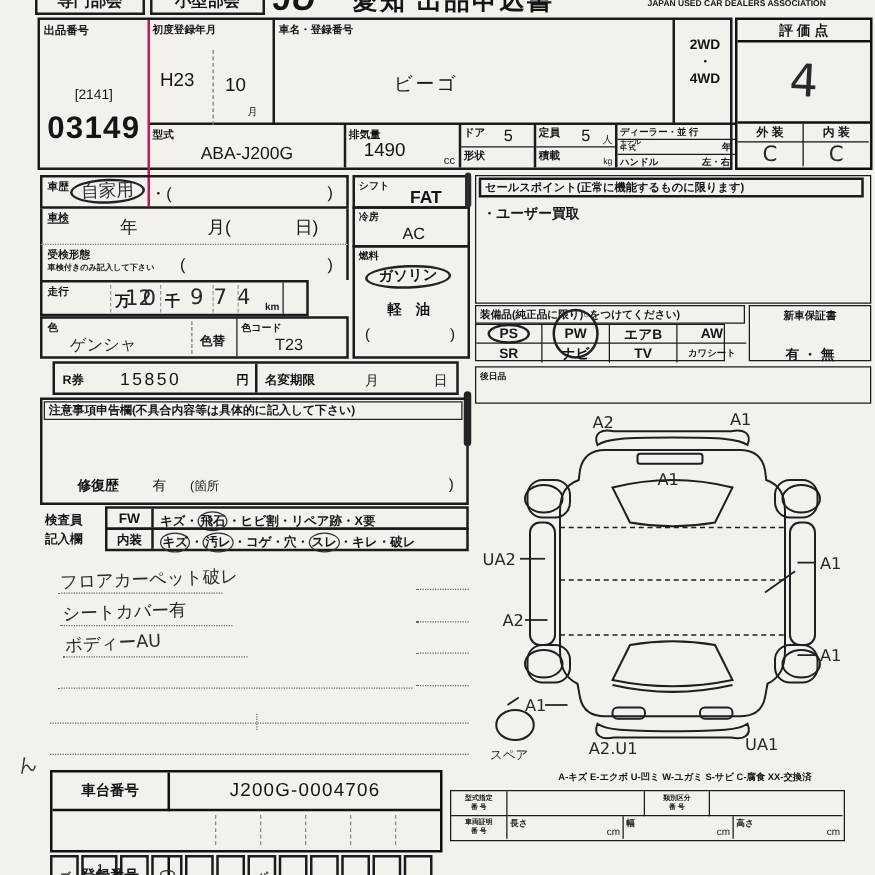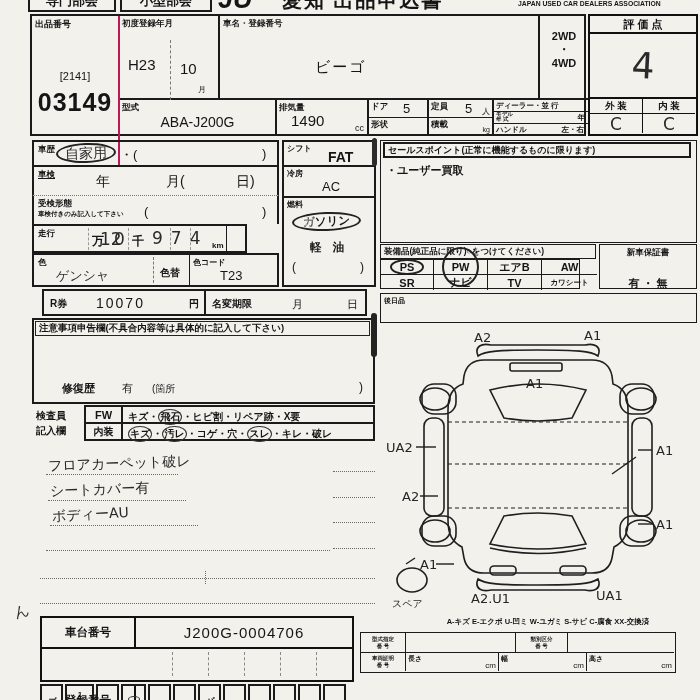--- a/index.html
+++ b/index.html
@@ -146,21 +146,21 @@
     <span class="a lbl" style="left:4px;top:2px;font-size:8.5px;">色</span>
     <span class="a hw" style="left:22px;top:12px;font-size:13px;transform:rotate(-1deg);">ゲンシャ</span>
     <span class="a" style="left:119px;top:2px;height:26px;border-left:1px dashed #777;"></span>
     <span class="a lbl" style="left:126px;top:11px;font-size:10px;">色替</span>
     <span class="a" style="left:155px;top:0;height:30px;border-left:1.5px solid #1b1b1b;"></span>
     <span class="a lbl" style="left:159px;top:2px;font-size:8px;">色コード</span>
     <span class="a" style="left:186px;top:13px;font-size:13px;">T23</span>
   </div>
   <div class="a b2" style="left:42px;top:289px;width:325px;height:27px;">
     <span class="a lbl" style="left:6px;top:6px;font-size:10px;">R券</span>
-    <span class="a" style="left:52px;top:4px;font-size:14px;letter-spacing:2px;">10070</span>
+    <span class="a" style="left:52px;top:4px;font-size:14px;letter-spacing:2px;">15850</span>
     <span class="a lbl" style="left:145px;top:6px;font-size:10px;">円</span>
     <span class="a" style="left:160px;top:0;height:23px;border-left:2px solid #1b1b1b;"></span>
     <span class="a lbl" style="left:168px;top:6px;font-size:10px;">名変期限</span>
     <span class="a" style="left:248px;top:6px;font-size:11px;">月</span>
     <span class="a" style="left:303px;top:6px;font-size:11px;">日</span>
   </div>
 
   <div class="a b2" style="left:282px;top:140px;width:94px;height:27px;">
     <span class="a lbl" style="left:3px;top:1px;font-size:8px;">シフト</span>
     <span class="a lbl" style="left:44px;top:7px;font-size:14px;">FAT</span>

